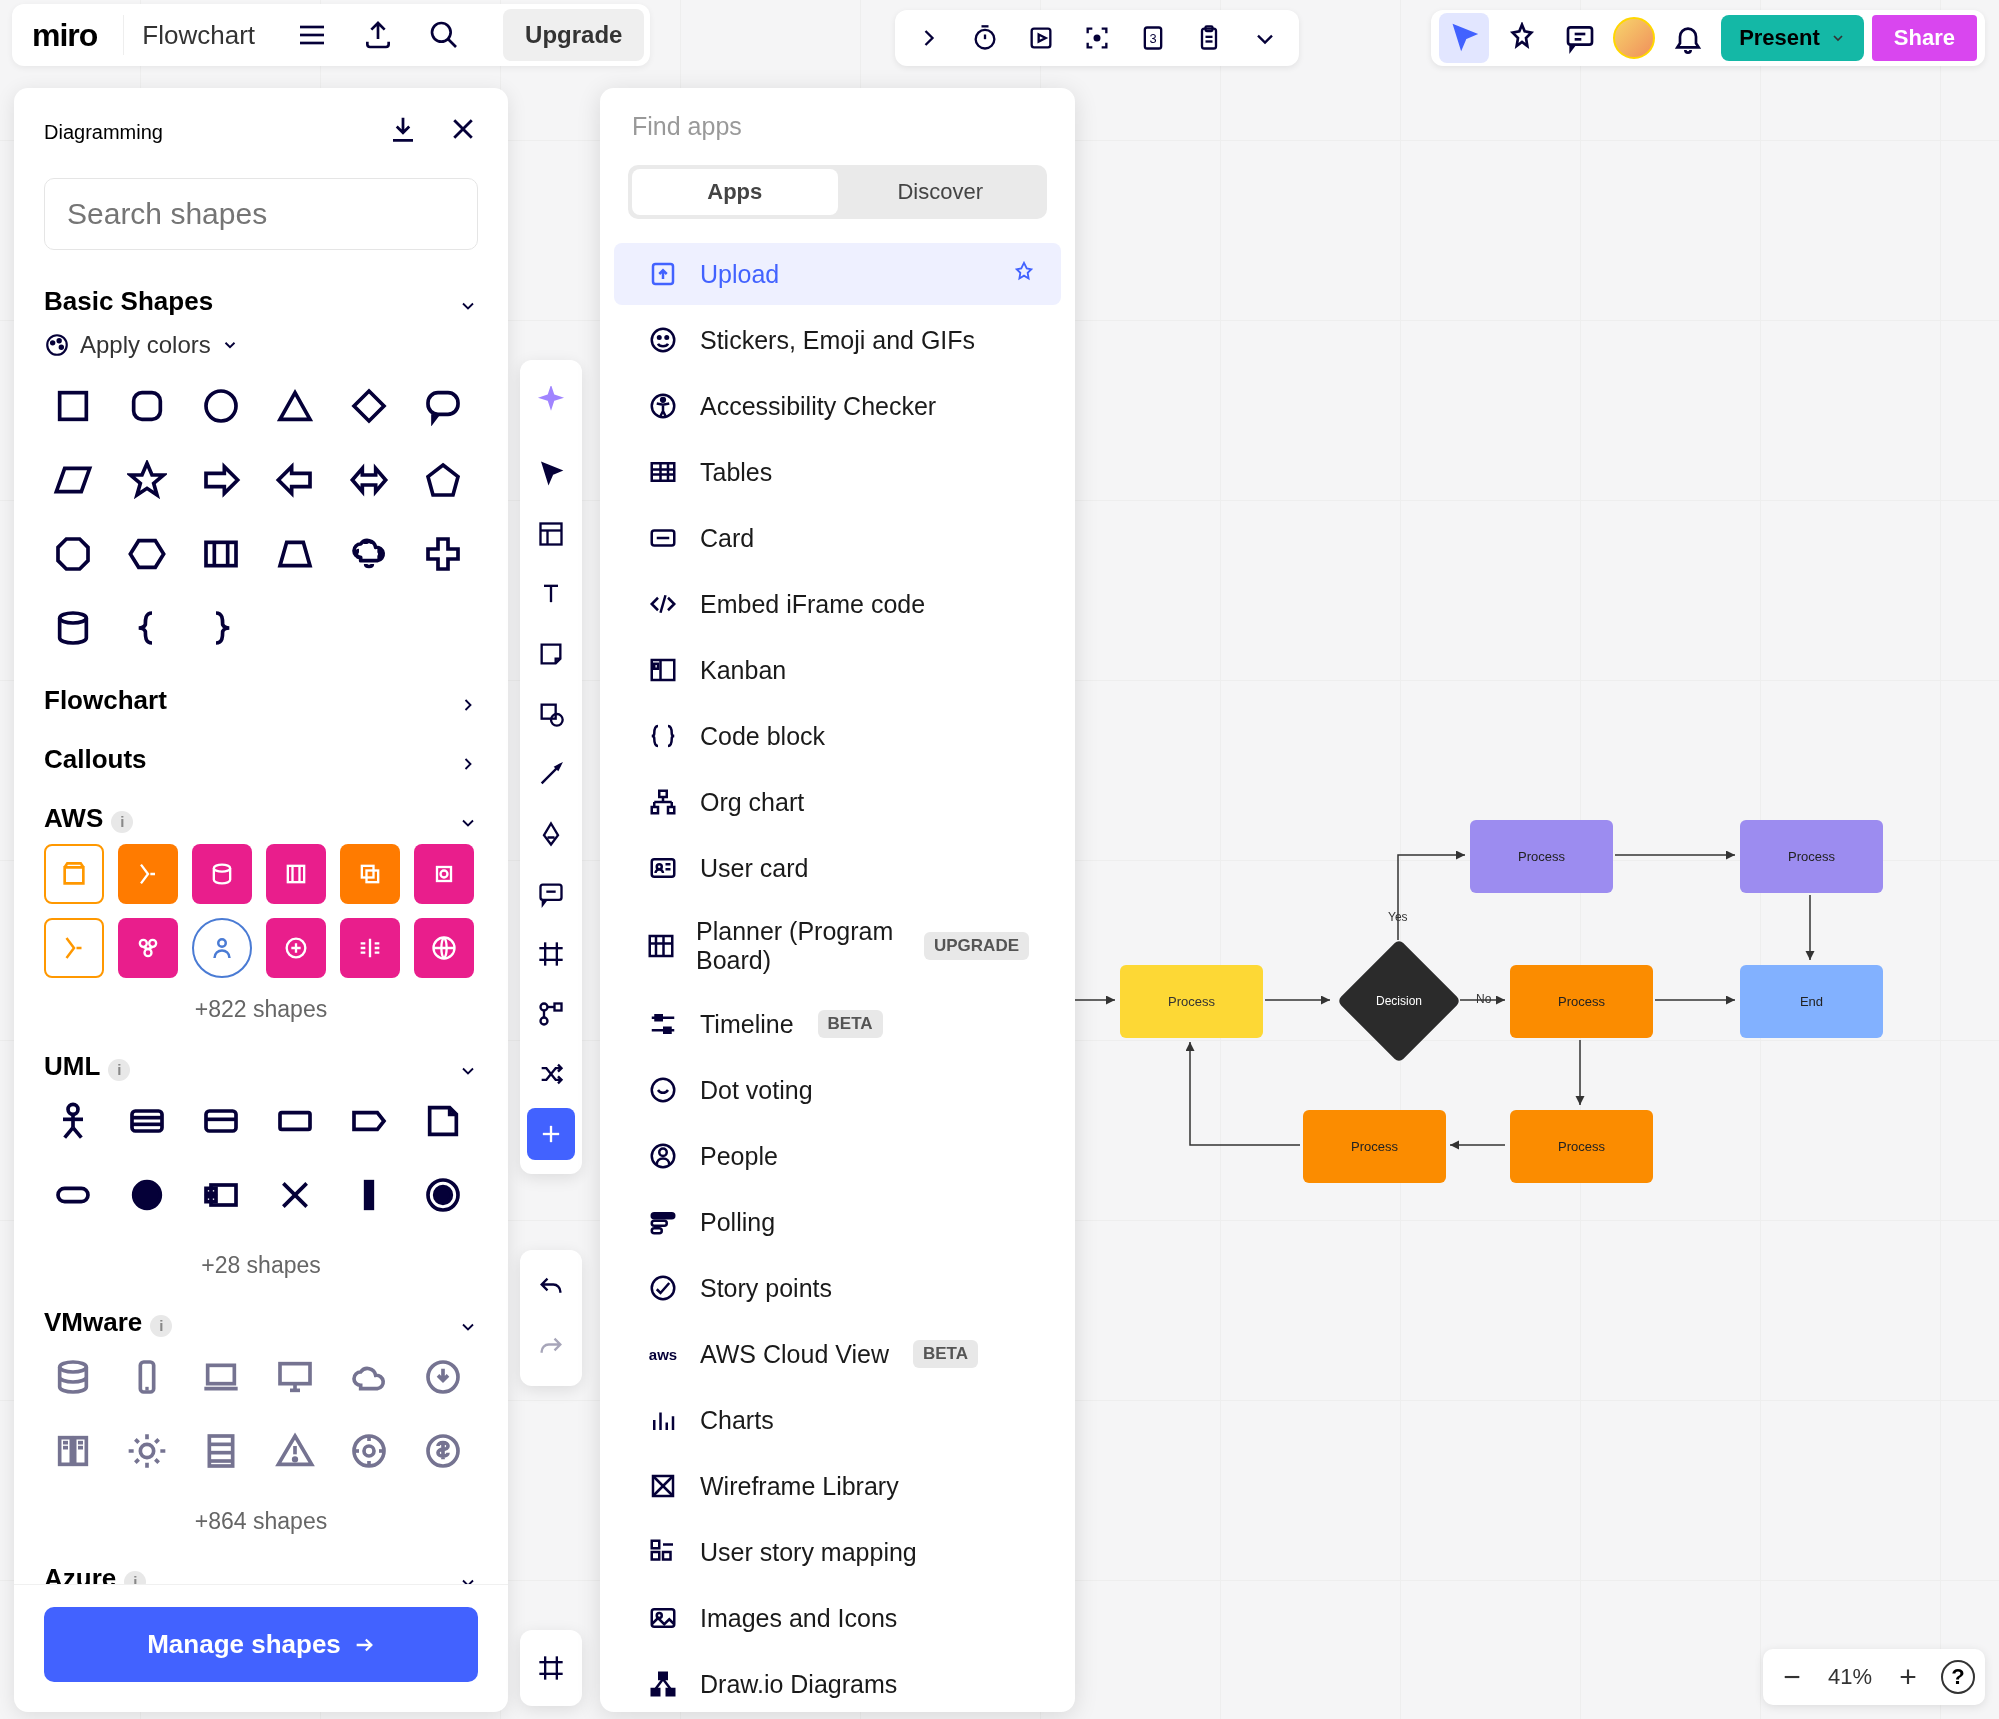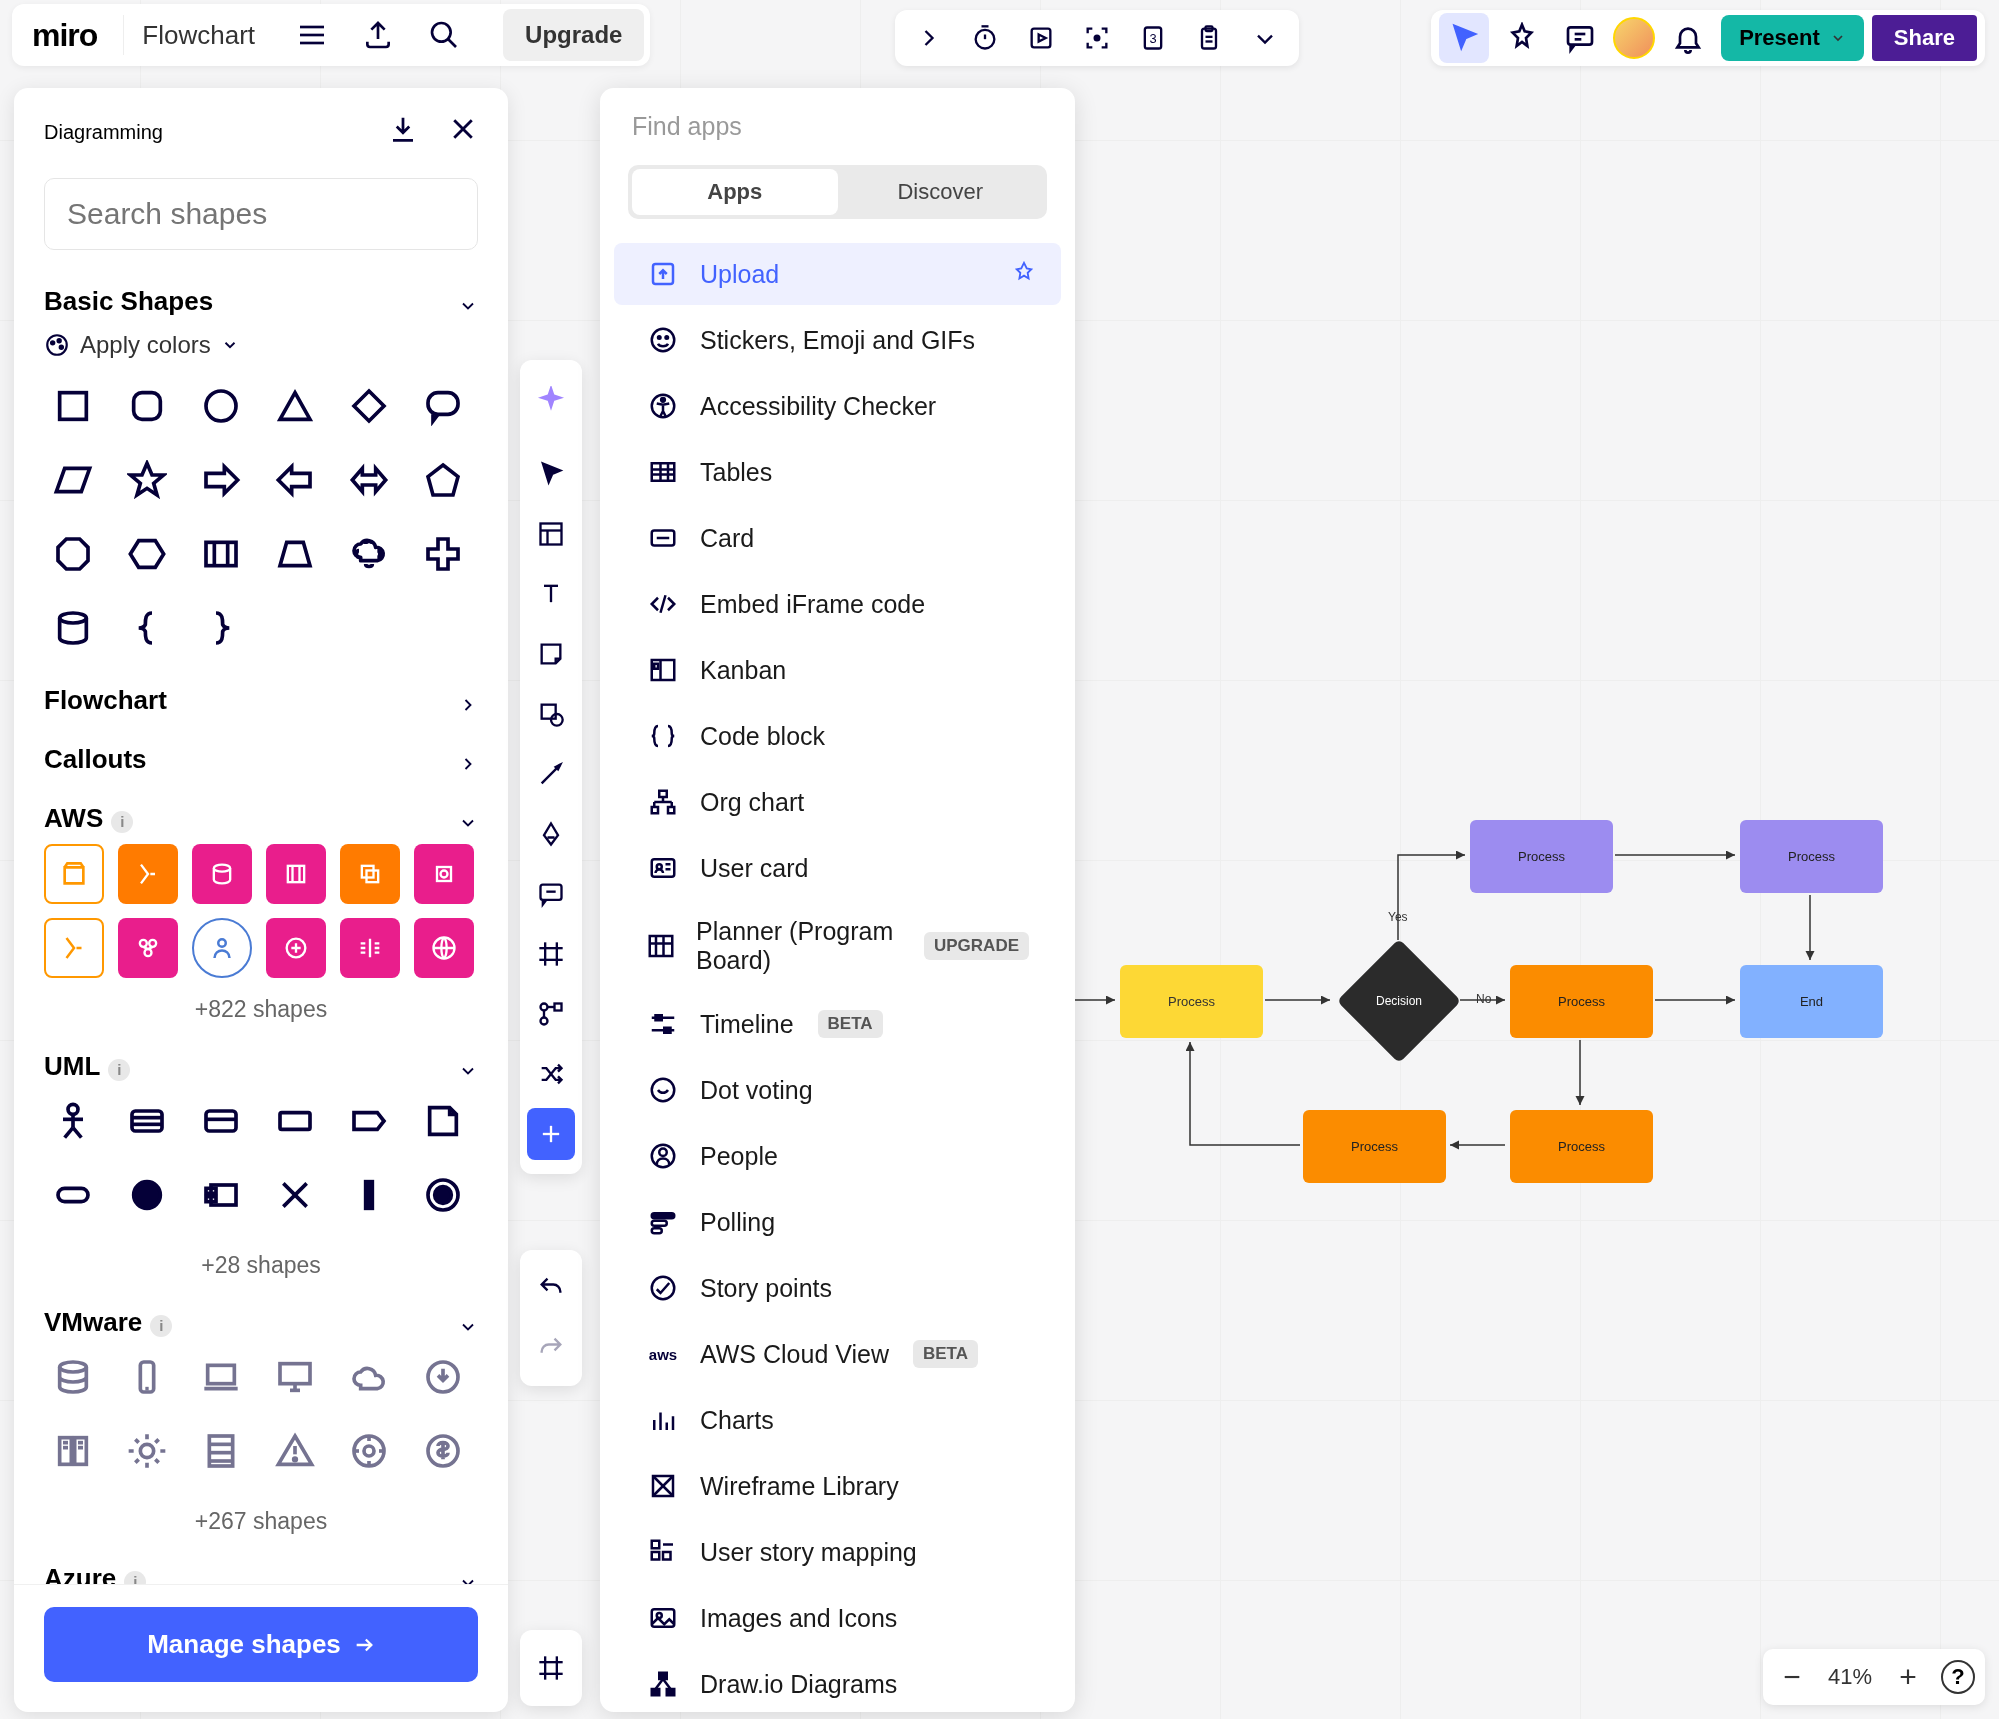--- a/index.html
+++ b/index.html
@@ -16,21 +16,21 @@
 
 .topbar-center { position: absolute; left: 895px; top: 10px; display:flex; align-items:center; gap:4px; background:#fff; border-radius:12px; padding:4px 8px; height:56px; box-shadow: 0 2px 6px rgba(0,0,0,0.08); }
 .topbar-center .tb-icon { width:52px; height:52px; }
 .topbar-center .tb-icon svg { width:28px; height:28px; }
 
 .topbar-right { position: absolute; right: 14px; top: 10px; display:flex; align-items:center; gap:8px; background:#fff; border-radius:12px; padding:4px 8px; height:56px; box-shadow: 0 2px 6px rgba(0,0,0,0.08); }
 .topbar-right .tb-icon { width:50px; height:50px; }
 .topbar-right .tb-icon.active-cursor { background:#e2e6ff; border-radius:8px; }
 .avatar { width: 42px; height:42px; border-radius:50%; background: linear-gradient(135deg,#f7d46c,#f08f5b); border:2px solid #ffd700; }
 .present-btn { display:flex; align-items:center; gap:10px; background:#14b8a6; border:none; border-radius:8px; padding:10px 18px; font-size:22px; font-weight:600; }
-.share-btn { background:#4c1d95; color:#fff; border:none; border-radius:4px; padding:10px 22px; font-size:22px; font-weight:600; }
+.share-btn { background:#d946ef; color:#fff; border:none; border-radius:4px; padding:10px 22px; font-size:22px; font-weight:600; }
 
 
 .diagram-panel { position:absolute; left:14px; top:88px; width:494px; height:1624px; background:#fff; border-radius:14px; box-shadow:0 4px 20px rgba(0,0,0,0.1); display:flex; flex-direction:column; overflow:hidden; }
 .dp-header { display:flex; align-items:center; justify-content:space-between; padding:26px 30px 10px; }
 .dp-title { font-size:20px; font-weight:500; }
 .dp-header-icons { display:flex; gap:30px; }
 .dp-header-icons svg { width:30px; height:30px; stroke:#050038; stroke-width:2.2; fill:none; }
 .dp-search { margin: 18px 30px; }
 .dp-search input { width:100%; padding:18px 22px; border:1px solid #e5e5e5; border-radius:10px; font-size:30px; background:#fff; }
 .dp-body { flex:1; overflow-y:auto; padding: 0 30px 18px; position:relative; }
@@ -642,21 +642,21 @@
             <line x1="18" y1="12" x2="21" y2="12"></line>
           </svg>
         </div>
       <div class="shape-cell">
           <svg viewBox="0 0 24 24">
             <circle cx="12" cy="12" r="9"></circle>
             <path d="M12 7v10M9 9c0-1 1-2 3-2s3 1 3 2-1 2-3 2-3 1-3 2 1 2 3 2 3-1 3-2"></path>
           </svg>
         </div>
     </div>
-    <div class="more-shapes">+267 shapes</div>
+    <div class="more-shapes">+864 shapes</div>
 
     <div class="dp-section-title">
         <span><span>Azure</span><span class="info-i">i</span></span>
         <span class="chev"><svg viewBox="0 0 24 24">
             <polyline points="6 9 12 15 18 9"></polyline>
           </svg></span>
       </div>
 
   </div>
   <div class="dp-footer">

